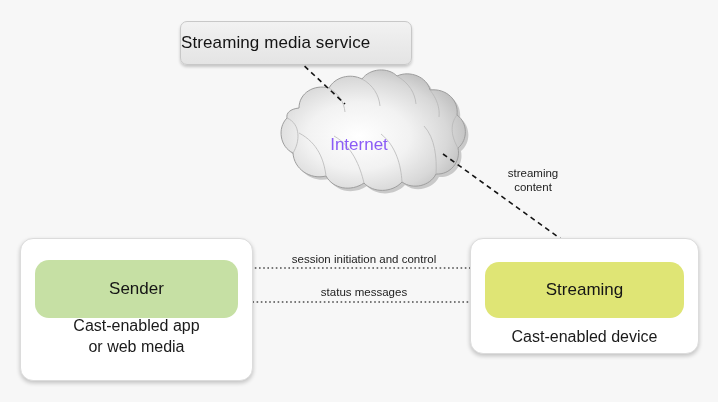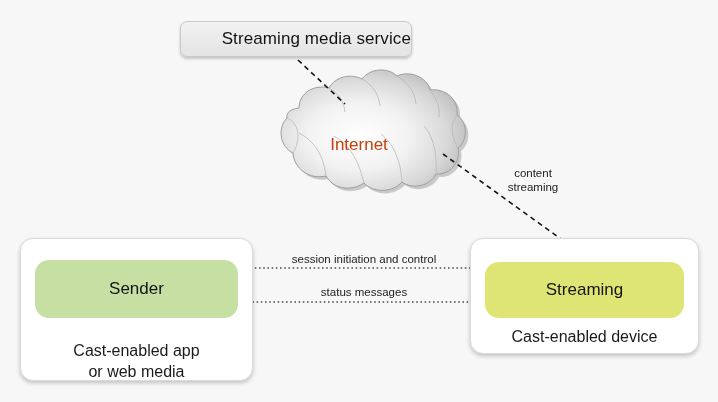--- a/index.html
+++ b/index.html
@@ -23,30 +23,29 @@
     width: 718px;
     height: 402px;
   }
 
   
   .service-box {
     position: absolute;
     left: 180px;
     top: 21px;
     width: 232px;
-    height: 36px;
+    height: 44px;
     background: linear-gradient(to bottom, #f2f2f2 0%, #eaeaea 55%, #e4e4e4 100%);
     border: 1px solid #c8c8c8;
     border-radius: 7px;
     box-shadow: 0 2px 3px rgba(0,0,0,0.20);
     box-sizing: border-box;
     display: flex;
     align-items: center;
-    justify-content: flex-end;
-    padding-left: 12px;
+    justify-content: flex-start;
   }
   .service-box-label {
     font-size: 17px;
     color: #141414;
     letter-spacing: 0.1px;
     white-space: nowrap;
   }
 
   
   .cloud-wrap {
@@ -56,21 +55,21 @@
     width: 218px;
     height: 115px;
   }
   .cloud-label {
     position: absolute;
     left: 0;
     top: 51px;
     width: 218px;
     text-align: center;
     font-size: 17px;
-    color: #c2410c;
+    color: #8b5cf6;
     pointer-events: none;
   }
 
   
   .panel {
     position: absolute;
     background: #ffffff;
     border: 1px solid #dcdcdc;
     border-radius: 13px;
     box-shadow: 0 2px 4px rgba(0,0,0,0.22);
@@ -121,21 +120,21 @@
   
   .caption {
     position: absolute;
     text-align: center;
     font-size: 16px;
     color: #1a1a1a;
     line-height: 1.32;
   }
   .caption-sender {
     left: 20px;
-    top: 340px;
+    top: 315px;
     width: 233px;
   }
   .caption-receiver {
     left: 470px;
     top: 326px;
     width: 229px;
   }
 
   
   .edge-label {
@@ -254,17 +253,17 @@
   </div>
   <div class="caption caption-receiver">
     <div>Cast-enabled device</div>
   </div>
 
   <div class="edge-label label-status">status messages</div>
 
   <div class="edge-label label-session">session initiation and control</div>
 
   <div class="edge-label label-streaming">
+    <div>streaming</div>
     <div>content</div>
-    <div>streaming</div>
   </div>
 
 </div>
 
 </body></html>

